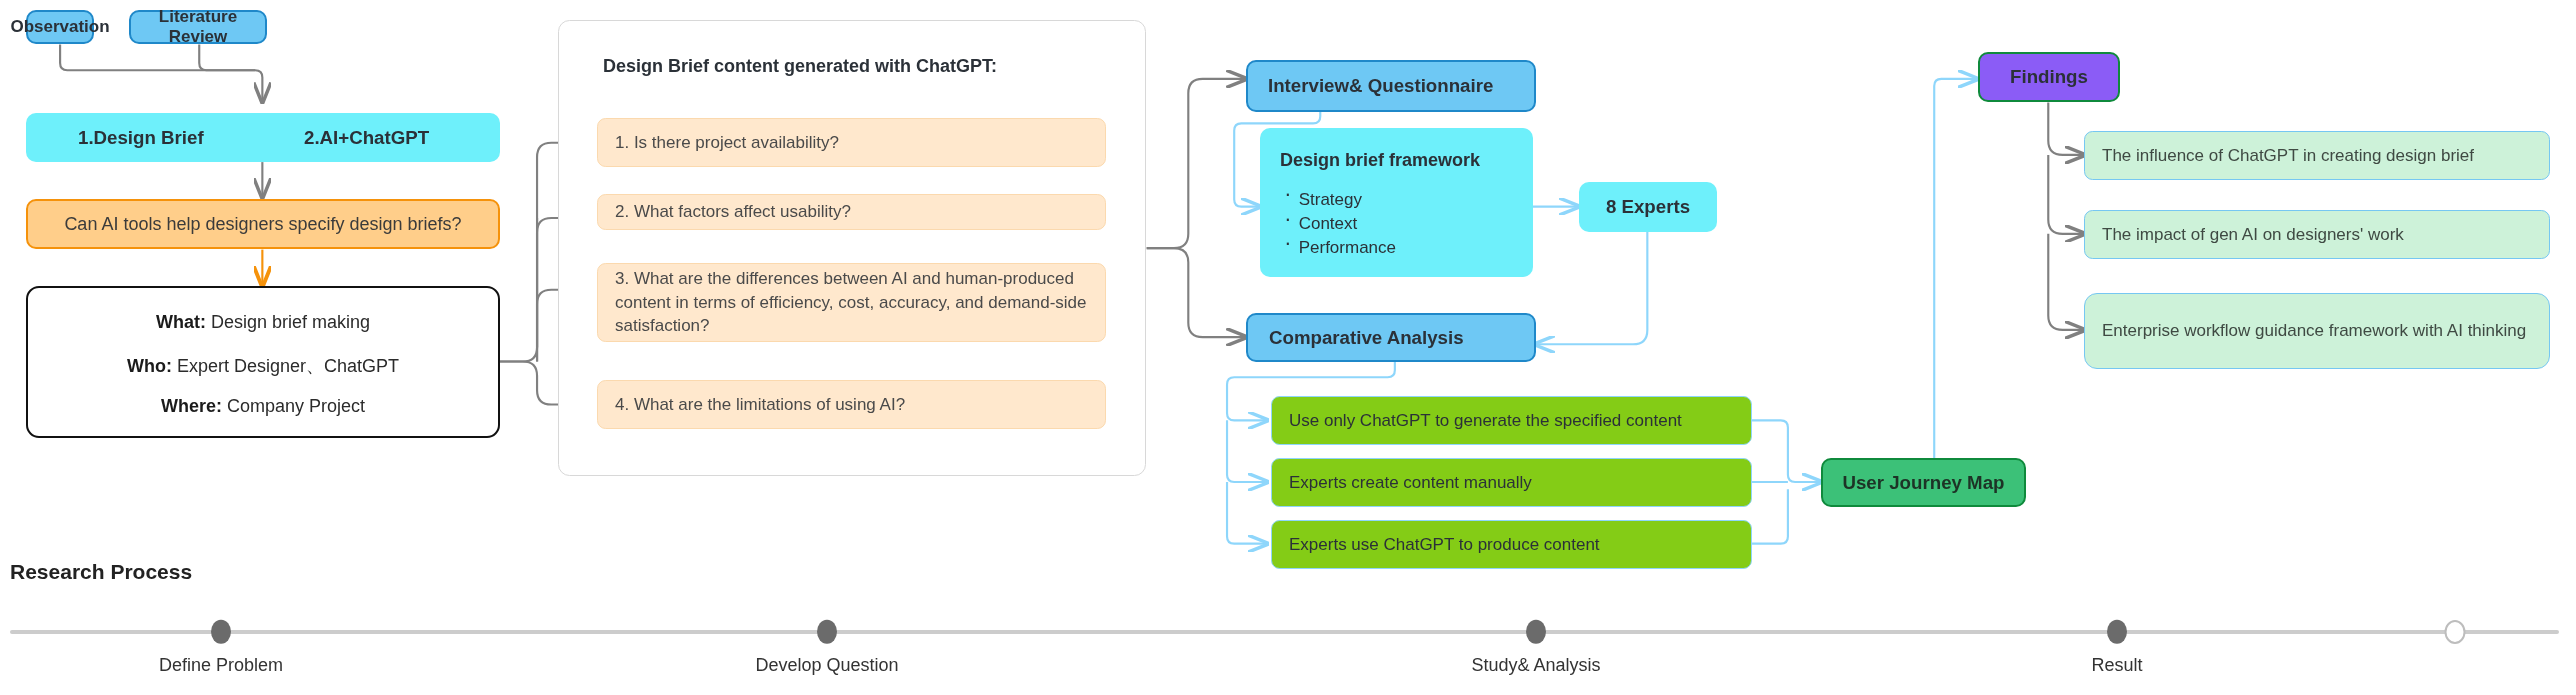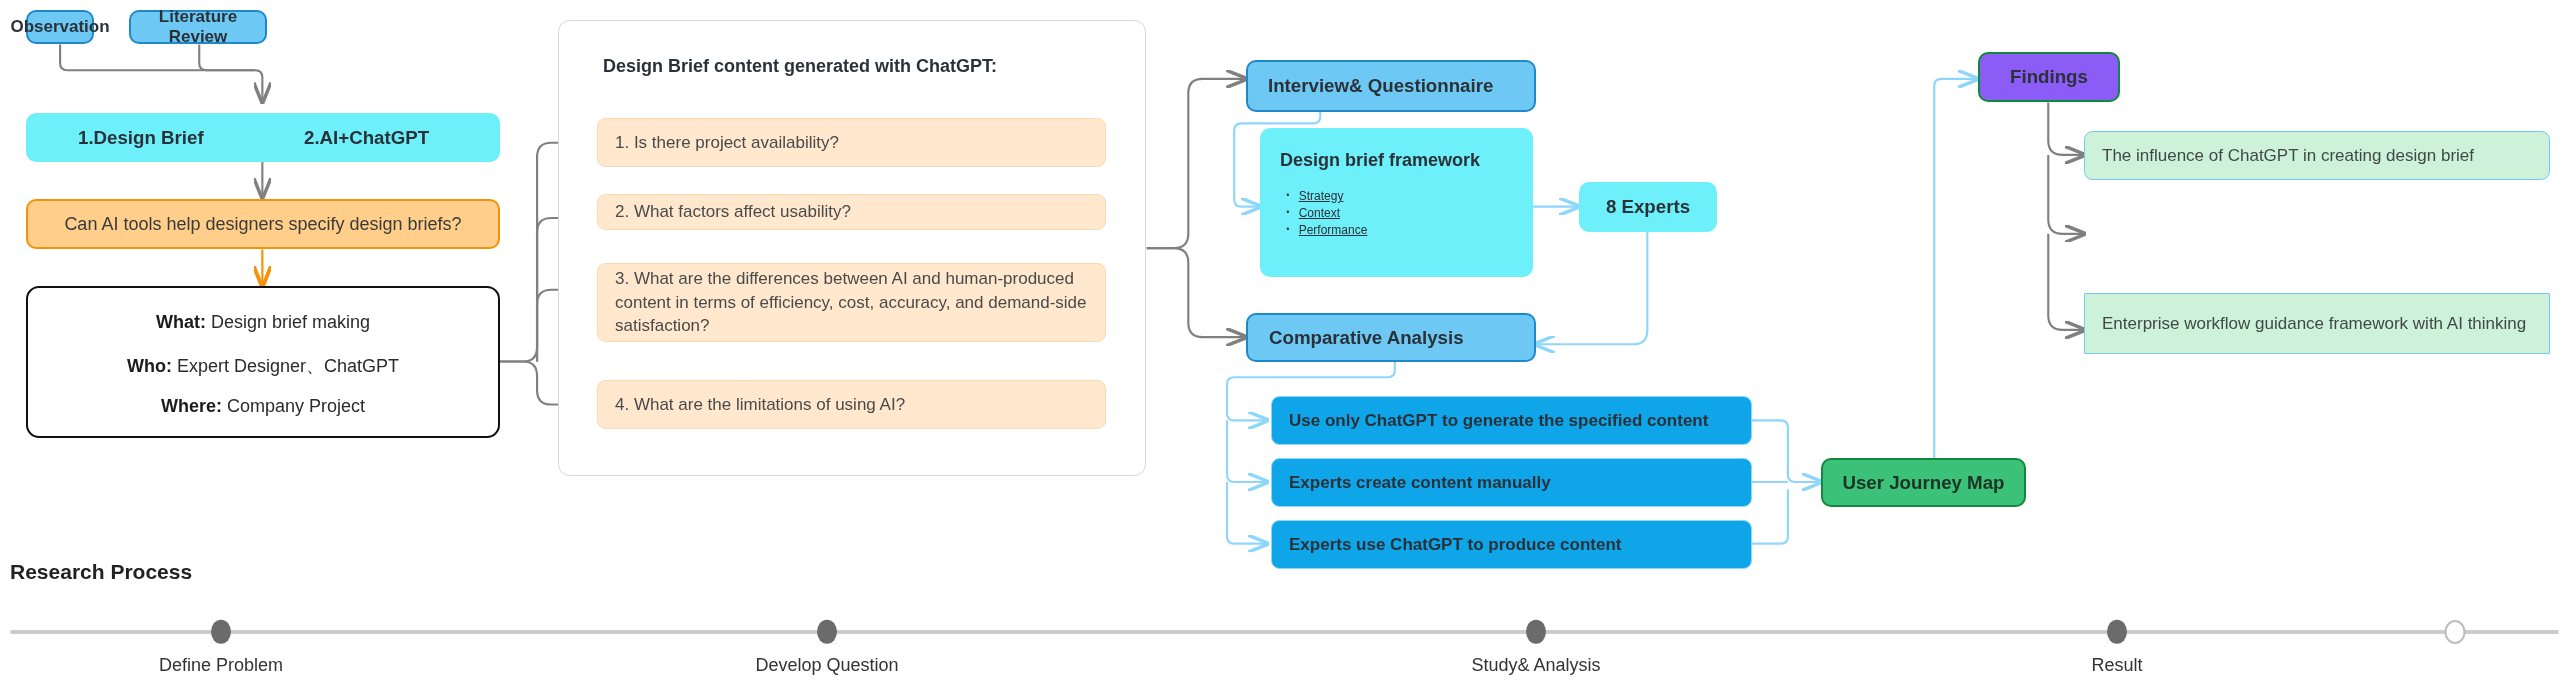--- a/index.html
+++ b/index.html
@@ -6,21 +6,21 @@
   body{width:2576px;height:695px;font-family:"Liberation Sans",sans-serif;color:#333;overflow:hidden;}
   #stage{position:relative;width:2576px;height:695px;}
 
   .node{position:absolute;box-sizing:border-box;display:flex;align-items:center;border-radius:10px;}
   .node.center{justify-content:center;text-align:center;}
   .node.left{justify-content:flex-start;}
 
   
   .blue-strong{background:#6ec8f4;border:2.2px solid #1f88c9;color:#2b3138;font-weight:bold;}
   .cyan-plain{background:#6ef0fb;border:none;color:#2b3138;font-weight:bold;}
-  .cyan-soft{background:#0ea5e9;border:1.4px solid #8ed6fb;color:#2b3138;font-weight:bold;}
+  .cyan-soft{background:#84cc16;border:1.4px solid #8ed6fb;color:#2b3138;font-weight:normal;}
   .orange-strong{background:#ffce8a;border:2.2px solid #f5920b;color:#3b3b3b;}
   .peach{background:#ffe8cd;border:1.4px solid #fbd9ae;color:#4a4a4a;}
   .white-black{background:#ffffff;border:2.2px solid #111111;color:#222;}
   .green-pale{background:#8b5cf6;border:2.2px solid #0f8a3c;color:#2b3138;font-weight:bold;}
   .green-strong{background:#3cc178;border:2.2px solid #0f8a3c;color:#1d3326;font-weight:bold;}
   .green-soft{background:#cdf2d9;border:1.4px solid #76c7f2;color:#3f4a43;font-weight:normal;}
 
   .panel{position:absolute;box-sizing:border-box;background:#ffffff;border:1.4px solid #d8d8d8;border-radius:11.5px;}
 
   .panel-title{position:absolute;font-weight:bold;color:#2b3138;}
@@ -163,21 +163,21 @@
   <div class="node left peach" style="left:597px;top:380px;width:509px;height:49px;padding-left:17px;font-size:17px;border-radius:8.6px;">
     <span>4. What are the limitations of using AI?</span>
   </div>
 
   <div class="node left blue-strong" style="left:1246px;top:52px;width:290px;height:52px;padding-left:20px;font-size:18.7px;margin-top:8px;">
     <span>Interview&amp; Questionnaire</span>
   </div>
 
   <div class="node cyan-plain" style="left:1260px;top:128px;width:273px;height:149px;display:block;border-radius:10px;">
     <div class="framework-title" style="left:20px;top:21.5px;font-size:18px;">Design brief framework</div>
-    <ul class="bullets" style="left:20px;top:60px;font-size:12px;text-decoration:underline;">
+    <ul class="bullets" style="left:20px;top:60px;font-size:17px;">
       <li>Strategy</li>
       <li>Context</li>
       <li>Performance</li>
     </ul>
   </div>
 
   <div class="node center cyan-plain" style="left:1579px;top:182px;width:138px;height:50px;font-size:18.7px;">
     <span>8 Experts</span>
   </div>
 
@@ -199,21 +199,24 @@
     <span>User Journey Map</span>
   </div>
 
   <div class="node center green-pale" style="left:1978px;top:52px;width:142px;height:50px;font-size:18.7px;">
     <span>Findings</span>
   </div>
 
   <div class="node left green-soft" style="left:2084px;top:131px;width:466px;height:49px;padding-left:17px;font-size:17px;border-radius:8.6px;">
     <span>The influence of ChatGPT in creating design brief</span>
   </div>
-  <div class="node left green-soft" style="left:2084px;top:293px;width:466px;height:61px;padding:0 17px;font-size:17px;border-radius:1px;line-height:1.4;">
+  <div class="node left green-soft" style="left:2084px;top:210px;width:466px;height:49px;padding-left:17px;font-size:17px;border-radius:8.6px;">
+    <span>The impact of gen AI on designers' work</span>
+  </div>
+  <div class="node left green-soft" style="left:2084px;top:293px;width:466px;height:76px;padding:0 17px;font-size:17px;border-radius:13px;line-height:1.4;">
     <span>Enterprise workflow guidance framework with AI thinking</span>
   </div>
 
   <div id="tl-title">Research Process</div>
   <div id="tl-axis"></div>
 
   <div class="tl-dot" style="left:221px;top:632px;"></div>
   <div class="tl-label" style="left:221px;top:655px;">Define Problem</div>
 
   <div class="tl-dot" style="left:827px;top:632px;"></div>

